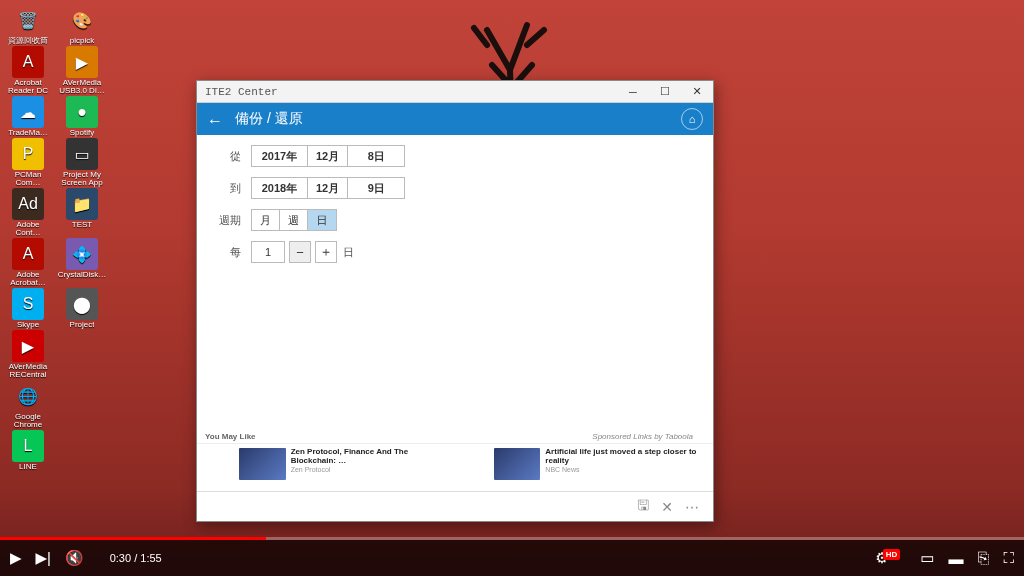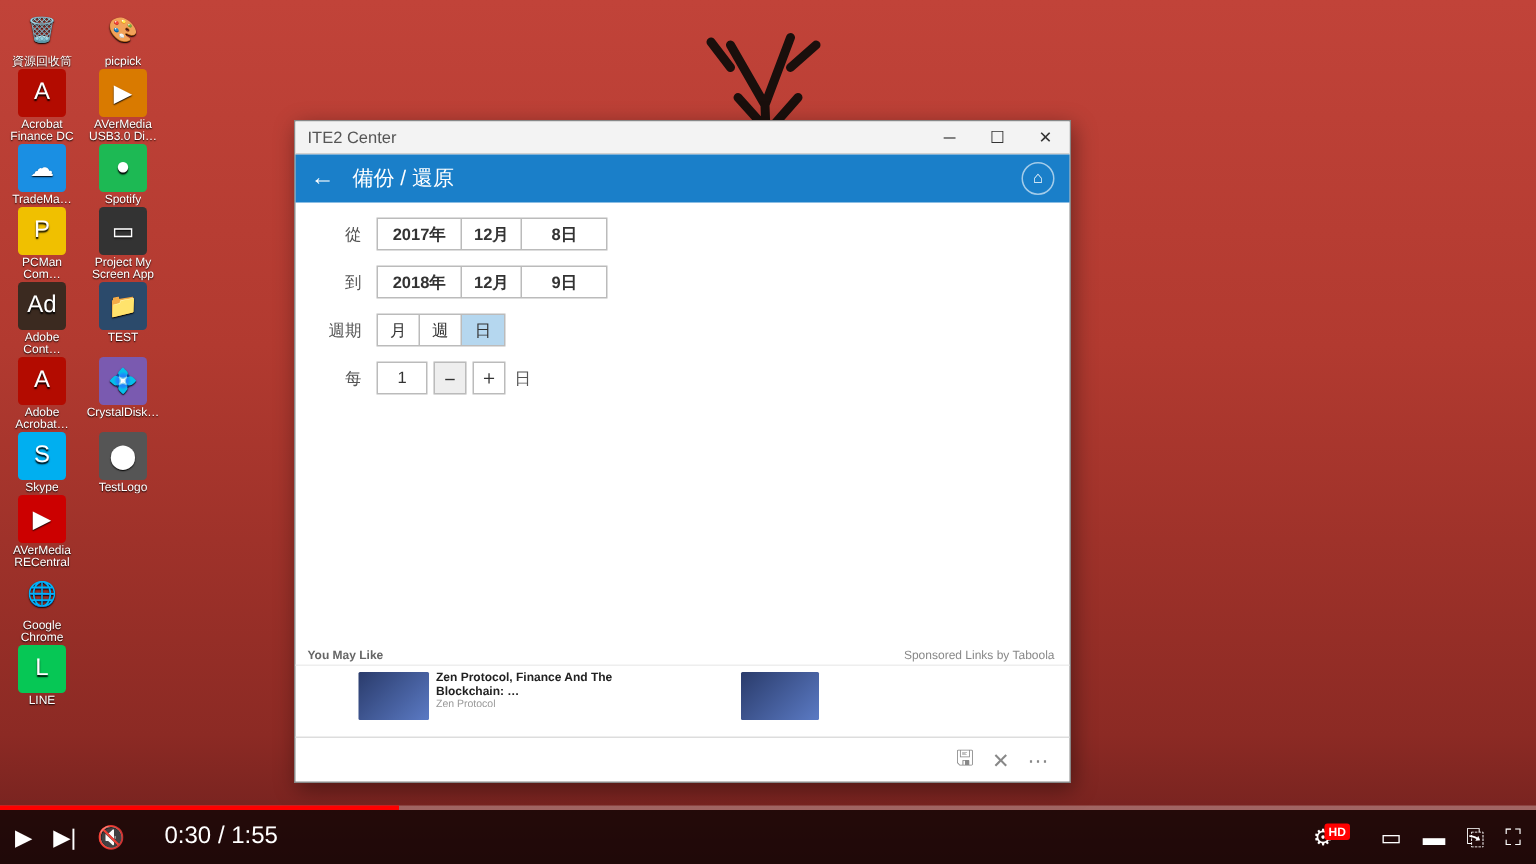--- a/index.html
+++ b/index.html
@@ -13,21 +13,21 @@
 
 .dicons { position: absolute; top: 4px; left: 4px; display: flex; flex-direction: column; gap: 1px; }
 .dicon-row { display: flex; gap: 6px; }
 .dicon { width: 48px; display: flex; flex-direction: column; align-items: center; color: #fff; font-size: 8px; text-align: center; text-shadow: 0 1px 1px #000; cursor: pointer; }
 .dicon .ibox { width: 32px; height: 32px; border-radius: 3px; display: flex; align-items: center; justify-content: center; font-size: 16px; margin-bottom: 1px; }
 .dicon .lbl { line-height: 1; max-height: 18px; overflow: hidden; }
 
 
 .appwin { position: absolute; top: 80px; left: 196px; width: 518px; height: 442px; background: #fff; border: 1px solid #888; box-shadow: 2px 4px 14px rgba(0,0,0,.4); display: flex; flex-direction: column; }
 .titlebar { height: 22px; background: #f3f3f3; display: flex; align-items: center; justify-content: space-between; border-bottom: 1px solid #d0d0d0; font-size: 11px; }
-.titlebar .tleft { padding-left: 8px; color: #555; }
+.titlebar .tleft { padding-left: 8px; color: #555; font-family: Liberation Mono, monospace; }
 .titlebar .tright { display: flex; }
 .tbtn { width: 32px; height: 22px; display: flex; align-items: center; justify-content: center; font-size: 11px; color: #333; }
 
 .header { height: 32px; background: #1a7fc9; color: #fff; display: flex; align-items: center; padding: 0 10px; font-size: 14px; justify-content: space-between; }
 .header .hleft { display: flex; align-items: center; gap: 12px; }
 .header .back { font-size: 16px; cursor: pointer; }
 .header .home { width: 22px; height: 22px; border: 1px solid rgba(255,255,255,.6); border-radius: 50%; display: flex; align-items: center; justify-content: center; font-size: 11px; cursor: pointer; }
 
 .form { padding: 10px 14px; font-size: 12px; color: #333; flex: 1; }
 .frow { display: flex; align-items: center; gap: 4px; margin-bottom: 10px; }
@@ -38,41 +38,41 @@
 .seg.time .segc { min-width: 52px; }
 .tabset { display: flex; border: 1px solid #bbb; height: 22px; }
 .tabset .tab { width: 28px; display: flex; align-items: center; justify-content: center; border-right: 1px solid #bbb; font-size: 11px; cursor: pointer; }
 .tabset .tab:last-child { border-right: none; }
 .tabset .tab.active { background: #b5d7ef; }
 .numbox { width: 34px; height: 22px; border: 1px solid #bbb; text-align: center; font-size: 11px; line-height: 20px; }
 .stepbtn { width: 22px; height: 22px; border: 1px solid #bbb; background: #eee; display: flex; align-items: center; justify-content: center; font-size: 13px; cursor: pointer; }
 .unit { font-size: 11px; color: #555; margin-left: 2px; }
 
 .ads { height: 48px; border-top: 1px solid #eee; padding: 4px 10px; display: flex; gap: 14px; position: relative; }
-.ads .sponsored { position: absolute; top: -12px; right: 10px; font-size: 8px; color: #888; }
+.ads .sponsored { position: absolute; top: -12px; right: 20px; font-size: 8px; color: #888; font-style: italic; }
 .ads .ymay { position: absolute; top: -12px; left: 8px; font-size: 8px; color: #666; font-weight: bold; }
 .ad { display: flex; gap: 5px; flex: 1; margin-left: 32px; }
 .ad .thumb { width: 52px; height: 32px; background: linear-gradient(135deg, #2a3b6b, #5b7ac4); border-radius: 1px; }
 .ad .txt { font-size: 8px; line-height: 1.1; color: #222; }
 .ad .txt .t { font-weight: bold; }
 .ad .txt .s { color: #999; font-size: 7px; }
 
 .appfoot { height: 30px; border-top: 1px solid #ddd; display: flex; align-items: center; justify-content: flex-end; gap: 12px; padding: 0 14px; color: #888; }
 .appfoot span { font-size: 14px; cursor: pointer; }
 
 
 .subtitle { position: absolute; left: 50%; bottom: 38px; transform: translateX(-50%); color: #fff; font-size: 32px; font-weight: 400; -webkit-text-stroke: 1px #000; text-shadow: 2px 2px 2px #000; letter-spacing: 2px; font-family: "Microsoft JhengHei", sans-serif; white-space: nowrap; }
 
 
 .vcontrols { position: absolute; left: 0; right: 0; bottom: 0; height: 36px; background: rgba(0,0,0,.7); display: flex; align-items: center; color: #fff; font-size: 12px; padding: 0 10px; gap: 14px; }
 .vcontrols .progress { position: absolute; top: -3px; left: 0; right: 0; height: 3px; background: rgba(255,255,255,.3); }
 .vcontrols .progress .fill { height: 100%; width: 26%; background: #f00; }
 .vcontrols .vbtn { cursor: pointer; font-size: 15px; }
 .vcontrols .spacer { flex: 1; }
-.vcontrols .time { font-size: 16px; padding-left: 12px; }
+.vcontrols .time { font-size: 11px; padding-left: 12px; }
 .vcontrols .hd { background:#f00; font-size:8px; font-weight:bold; padding:1px 3px; border-radius:2px; position:relative; top:-6px; left:-6px; }
 </style>
 </head>
 <body>
 
 <div class="desktop">
   <div class="antler">
     <svg viewBox="0 0 160 120">
         <path d="M80 115 L78 60 L55 20 M78 60 L95 15 M78 75 L60 55 M78 80 L100 55 M95 35 L112 20 M55 35 L42 18" stroke="#1a0f0c" stroke-width="6" fill="none" stroke-linecap="round"></path>
       </svg>
@@ -86,21 +86,21 @@
           <div class="lbl">資源回收筒</div>
         </div>
         <div class="dicon">
           <div class="ibox" style="background:transparent">🎨</div>
           <div class="lbl">picpick</div>
         </div>
       </div>
       <div class="dicon-row">
         <div class="dicon">
           <div class="ibox" style="background:#b30b00">A</div>
-          <div class="lbl">Acrobat Finance DC</div>
+          <div class="lbl">Acrobat Reader DC</div>
         </div>
         <div class="dicon">
           <div class="ibox" style="background:#d97a00">▶</div>
           <div class="lbl">AVerMedia USB3.0 Di…</div>
         </div>
       </div>
       <div class="dicon-row">
         <div class="dicon">
           <div class="ibox" style="background:#1a8fe3">☁</div>
           <div class="lbl">TradeMa…</div>
@@ -140,21 +140,21 @@
           <div class="lbl">CrystalDisk…</div>
         </div>
       </div>
       <div class="dicon-row">
         <div class="dicon">
           <div class="ibox" style="background:#00aff0">S</div>
           <div class="lbl">Skype</div>
         </div>
         <div class="dicon">
           <div class="ibox" style="background:#555">⬤</div>
-          <div class="lbl">TestLogo</div>
+          <div class="lbl">Project</div>
         </div>
       </div>
       <div class="dicon-row">
         <div class="dicon">
           <div class="ibox" style="background:#c00">▶</div>
           <div class="lbl">AVerMedia RECentral</div>
         </div>
       </div>
       <div class="dicon-row">
         <div class="dicon">
@@ -227,20 +227,24 @@
       <div class="sponsored">Sponsored Links by Taboola</div>
     <div class="ad">
           <div class="thumb"></div>
           <div class="txt">
             <div class="t">Zen Protocol, Finance And The Blockchain: …</div>
             <div class="s">Zen Protocol</div>
           </div>
         </div>
         <div class="ad">
           <div class="thumb"></div>
+          <div class="txt">
+            <div class="t">Artificial life just moved a step closer to reality</div>
+            <div class="s">NBC News</div>
+          </div>
         </div>
       </div>
 
     <div class="appfoot">
       <span>🖫</span>
       <span>✕</span>
       <span>⋯</span>
     </div>
   </div>
 

